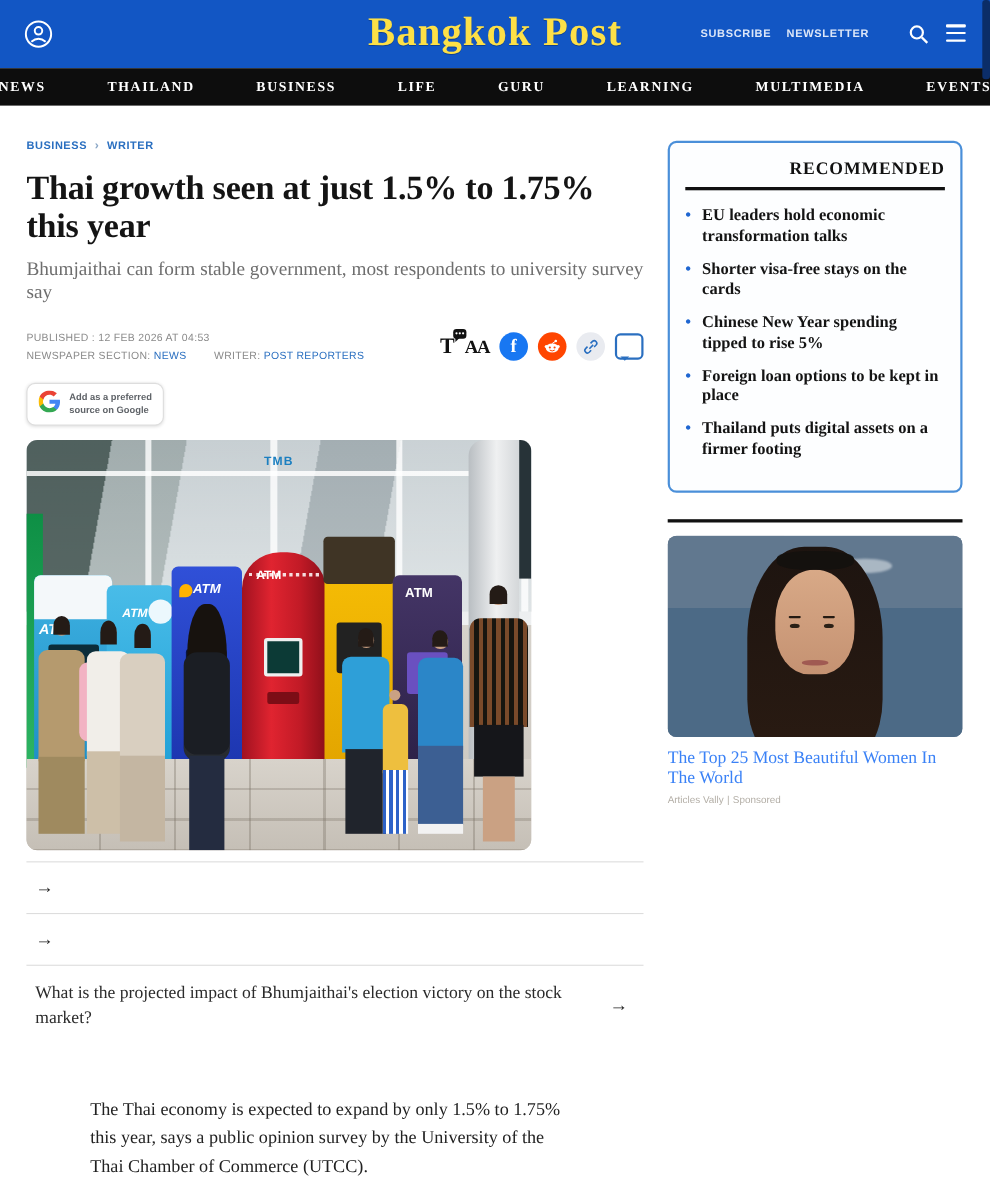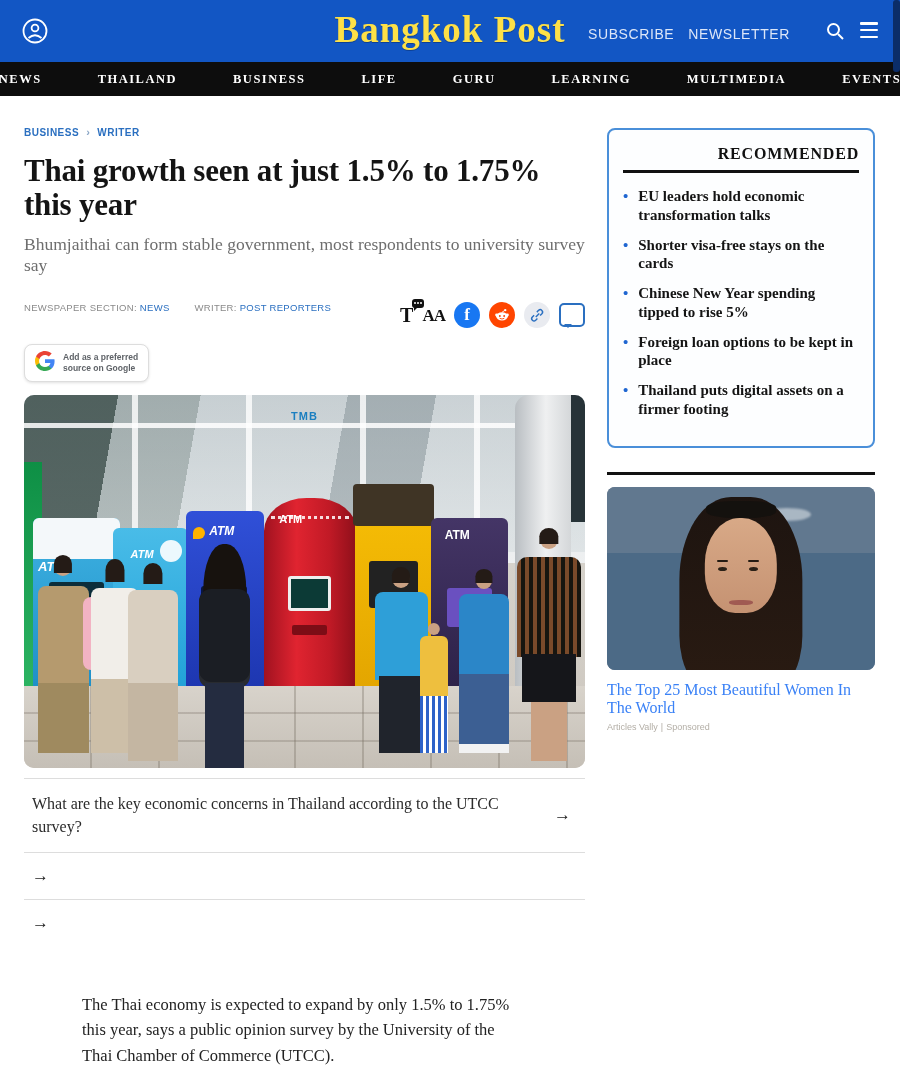--- a/index.html
+++ b/index.html
@@ -6,21 +6,21 @@
   body { font-family:"Liberation Sans", sans-serif; background:#fff; }
   .page { position:relative; width:900px; height:1078px; background:#fff; overflow:hidden; margin:0 auto; }
 
   
   .topbar { position:absolute; left:0; top:0; width:900px; height:62px; background:#1256c4; display:flex; align-items:center; }
   .account-btn { position:absolute; left:22px; top:18px; width:26px; height:26px; cursor:pointer; }
   .brand { position:absolute; left:0; right:0; top:8px; text-align:center; color:#fde047;
            font-family:"Liberation Serif", serif; font-weight:bold; font-size:37px; letter-spacing:1px;
            text-shadow:0 1px 0 rgba(0,0,0,.25); }
   .top-links { position:absolute; right:110px; top:26px; display:flex; gap:14px; }
-  .top-link { color:#dce6f8; font-size:14px; letter-spacing:.6px; font-weight:normal; cursor:pointer; }
+  .top-link { color:#dce6f8; font-size:10px; letter-spacing:.6px; font-weight:bold; cursor:pointer; }
   .search-btn { position:absolute; right:56px; top:22px; width:18px; height:18px; cursor:pointer; }
   .menu-btn { position:absolute; right:22px; top:22px; width:18px; height:16px; display:flex; flex-direction:column; justify-content:space-between; cursor:pointer; }
   .menu-btn span { display:block; height:2.5px; background:#fff; border-radius:1px; }
 
   
   .nav { position:absolute; left:0; top:62px; width:900px; height:34px; background:#0d0d0d; display:flex; align-items:center; justify-content:center; gap:0; }
   .nav-item { color:#fff; font-family:"Liberation Serif", serif; font-weight:bold; font-size:12.5px; letter-spacing:1.5px; padding:0 28px; cursor:pointer; white-space:nowrap; }
 
   
   .scrollbar { position:absolute; right:0; top:0; width:7px; height:1078px; }
@@ -50,21 +50,21 @@
   .fb { background:#1877f2; color:#fff; font-family:"Liberation Serif", serif; font-weight:bold; font-size:17px; }
   .rd { background:#ff4500; }
   .lk { background:#e9ebf0; }
   .comment-btn { width:26px; height:24px; border:2px solid #2a6fc0; border-radius:5px; position:relative; background:#fff; cursor:pointer; }
   .comment-btn:after { content:""; position:absolute; left:3px; bottom:-7px; border:4px solid transparent; border-top-color:#2a6fc0; }
 
   .google-btn { margin-top:16px; display:inline-flex; align-items:center; gap:8px; border:1px solid #ddd; border-radius:8px; background:#fff; box-shadow:0 1px 3px rgba(0,0,0,.12); padding:6px 10px; cursor:pointer; }
   .google-btn .gtxt { font-size:8.5px; color:#5f6368; line-height:1.35; font-weight:bold; }
 
   
-  .hero { position:relative; margin-top:13px; width:561px; height:373px; border-radius:10px; overflow:hidden; background:linear-gradient(#d9dee1, #eef0f1 45%, #d6d2cb 45%, #cbc5bd); }
+  .hero { position:relative; margin-top:13px; width:459px; height:373px; border-radius:10px; overflow:hidden; background:linear-gradient(#d9dee1, #eef0f1 45%, #d6d2cb 45%, #cbc5bd); }
   .hero * { position:absolute; }
   .glass { left:0; top:0; width:100%; height:42%;
     background:
       linear-gradient(100deg, rgba(40,60,55,.75) 0 16%, rgba(90,110,105,.35) 16% 30%, rgba(200,210,212,.25) 30% 55%, rgba(120,135,140,.45) 55% 70%, rgba(210,218,220,.3) 70% 100%),
       linear-gradient(#c7ced2, #e4e8ea); }
   .mullions { left:0; top:0; width:100%; height:42%;
     background:
       repeating-linear-gradient(90deg, transparent 0 108px, rgba(255,255,255,.8) 108px 114px),
       linear-gradient(transparent 0 28px, rgba(255,255,255,.85) 28px 33px, transparent 33px); }
   .greenwall { left:0; top:18%; width:3.2%; height:62%; background:linear-gradient(#0e8f45, #2db563); }
@@ -232,20 +232,21 @@
       <span class="crumb">BUSINESS</span>
       <span class="crumb-sep">›</span>
       <span class="crumb">WRITER</span>
     </div>
 
     <h1 class="headline">Thai growth seen at just 1.5% to 1.75% this year</h1>
     <div class="subhead">Bhumjaithai can form stable government, most respondents to university survey say</div>
 
     <div class="meta-row">
       <div class="meta">
+        <div>PUBLISHED : 12 FEB 2026 AT 04:53</div>
         <div>
           <span>NEWSPAPER SECTION:</span>
           <span class="blue">NEWS</span>
           <span class="writer-label">WRITER:</span>
           <span class="blue">POST REPORTERS</span>
         </div>
       </div>
 
       <div class="share-row">
         <span class="tool-t"><span>T</span><span class="bubble">
@@ -376,27 +377,27 @@
           <span class="hair" style="top:-1.5%;width:30%;height:7%;border-radius:50% 50% 0 0;"></span>
           <div class="body"></div>
           <div class="shorts"></div>
           <div class="legs"></div>
         </div>
     </figure>
 
     
     <div class="questions">
       <div class="q-row">
-        <span class="q-text">What are the key economic concerns in Thailand according to the UTCC survey?</span>
         <span class="q-arrow">→</span>
       </div>
       <div class="q-row">
         <span class="q-arrow">→</span>
       </div>
       <div class="q-row">
+        <span class="q-text">What is the projected impact of Bhumjaithai's election victory on the stock market?</span>
         <span class="q-arrow">→</span>
       </div>
     </div>
 
     
     <div class="body-copy">
       <p>The Thai economy is expected to expand by only 1.5% to 1.75% this year, says a public opinion survey by the University of the Thai Chamber of Commerce (UTCC).</p>
 
     </div>
   </main>

